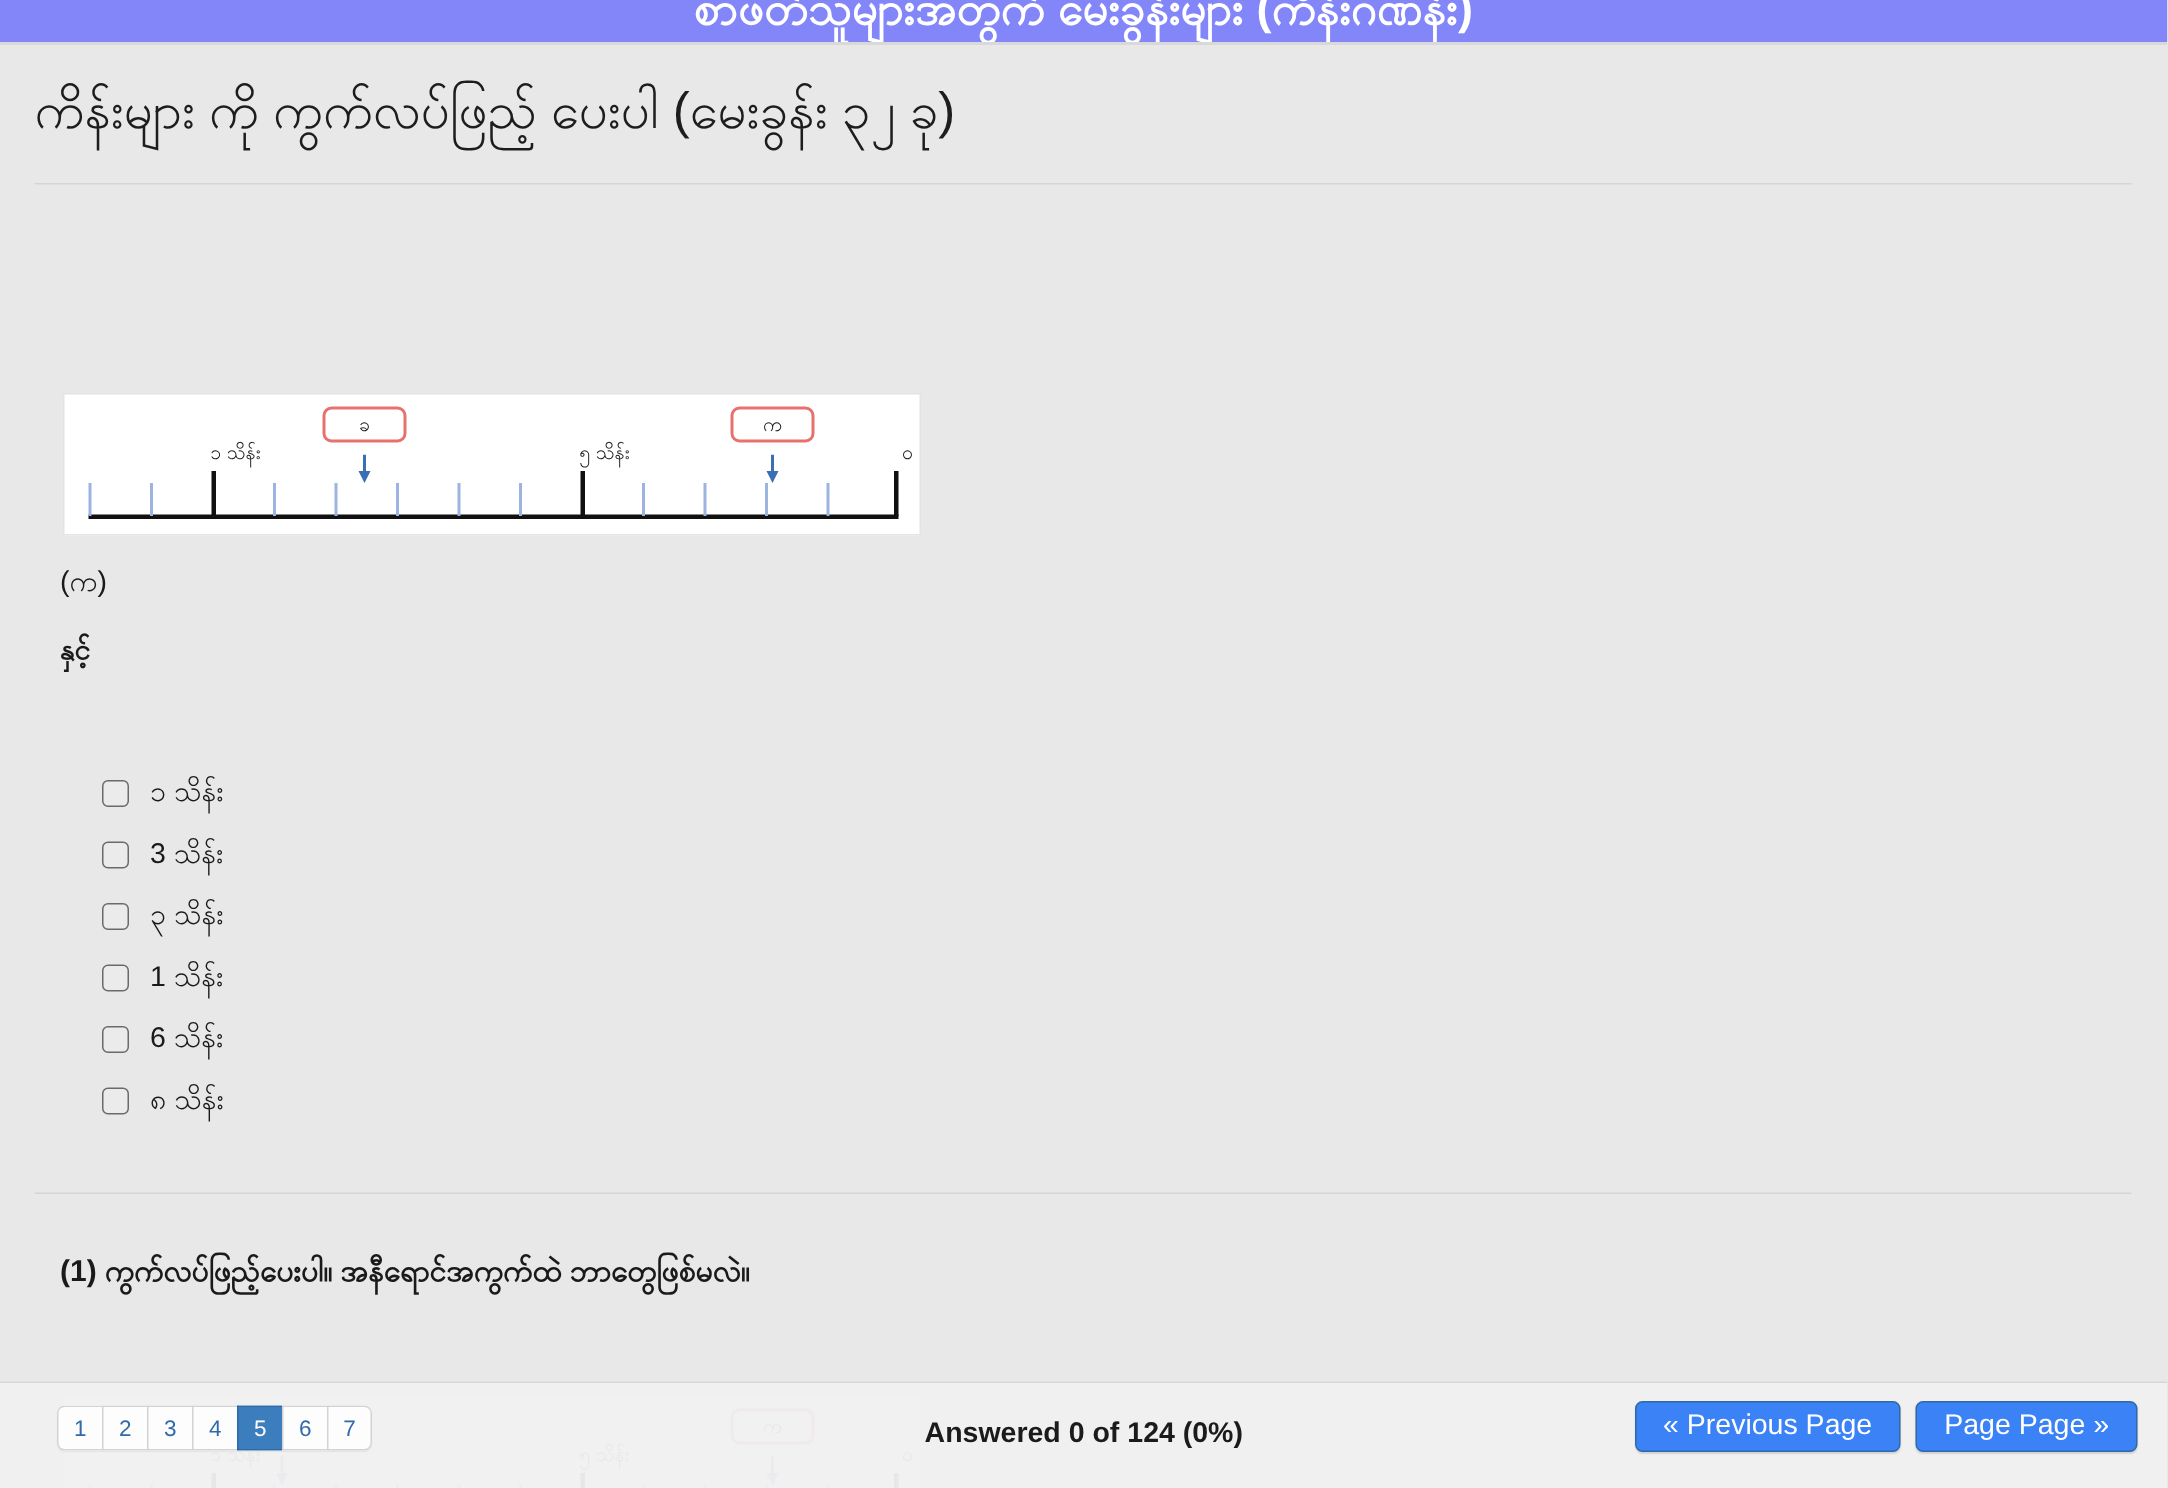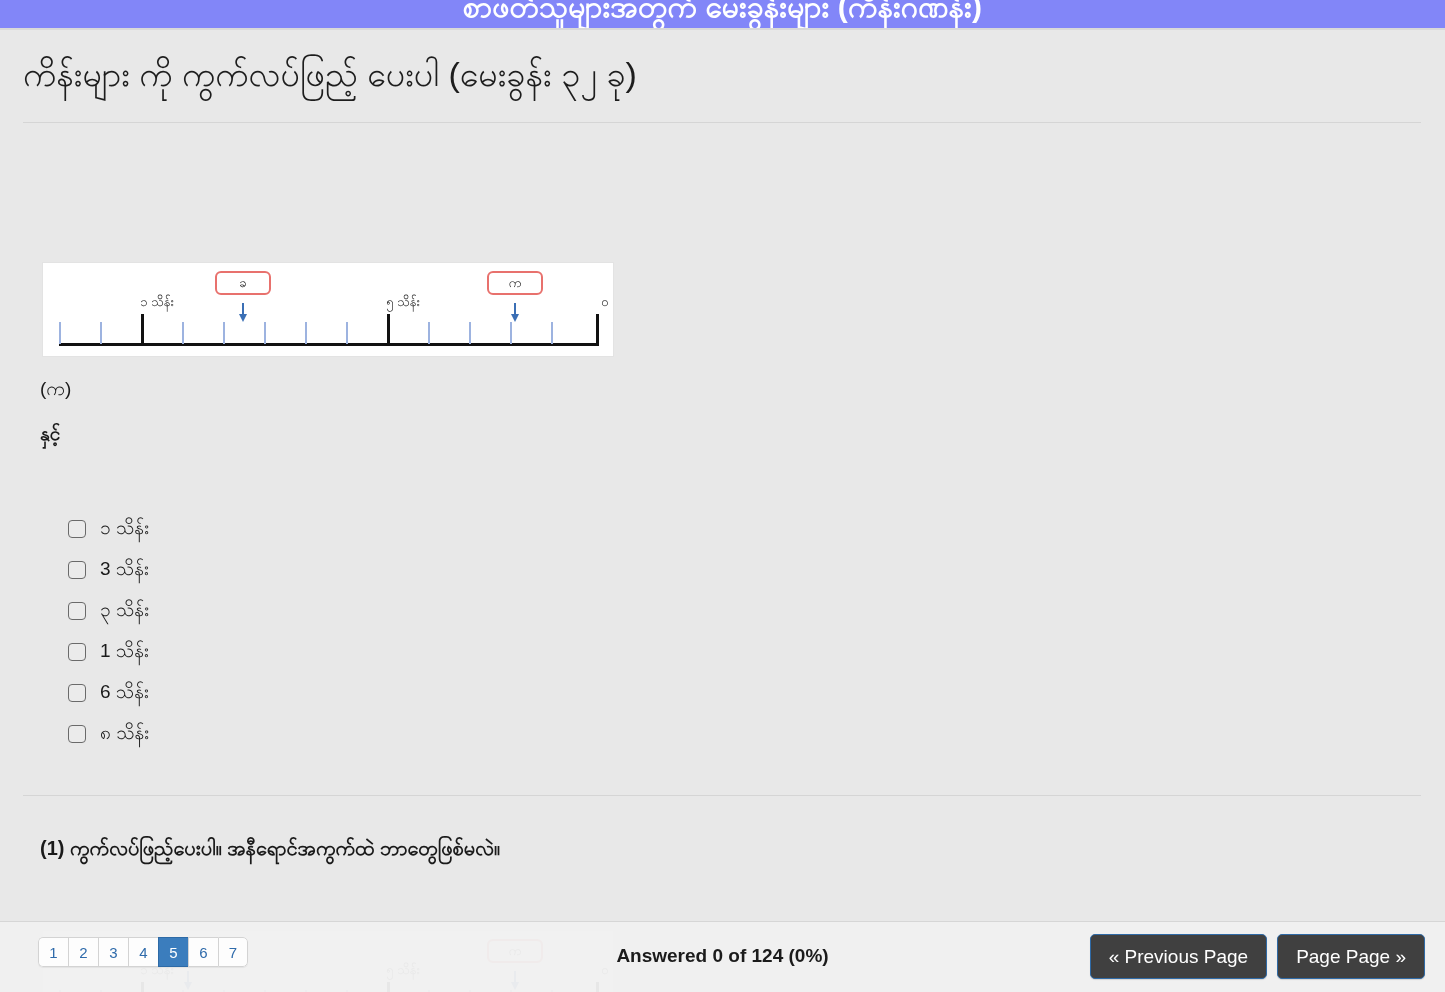--- a/index.html
+++ b/index.html
@@ -227,27 +227,27 @@
     font-weight: 700;
     color: #1b1b1b;
   }
   .nav-buttons {
     position: absolute;
     right: 20px; top: 12px;
     display: flex;
     gap: 10px;
   }
   .nav-btn {
-    background: #404040;
+    background: #3b82f6;
     border: 1px solid #2f6aa6;
     border-radius: 5px;
     color: #ffffff;
     font-size: 19px;
     padding: 0 18px;
-    height: 45px;
+    height: 34px;
     display: flex;
     align-items: center;
     justify-content: center;
     white-space: nowrap;
     box-shadow: 0 1px 1px rgba(0,0,0,0.12);
   }
 </style>
 </head>
 <body>
 

